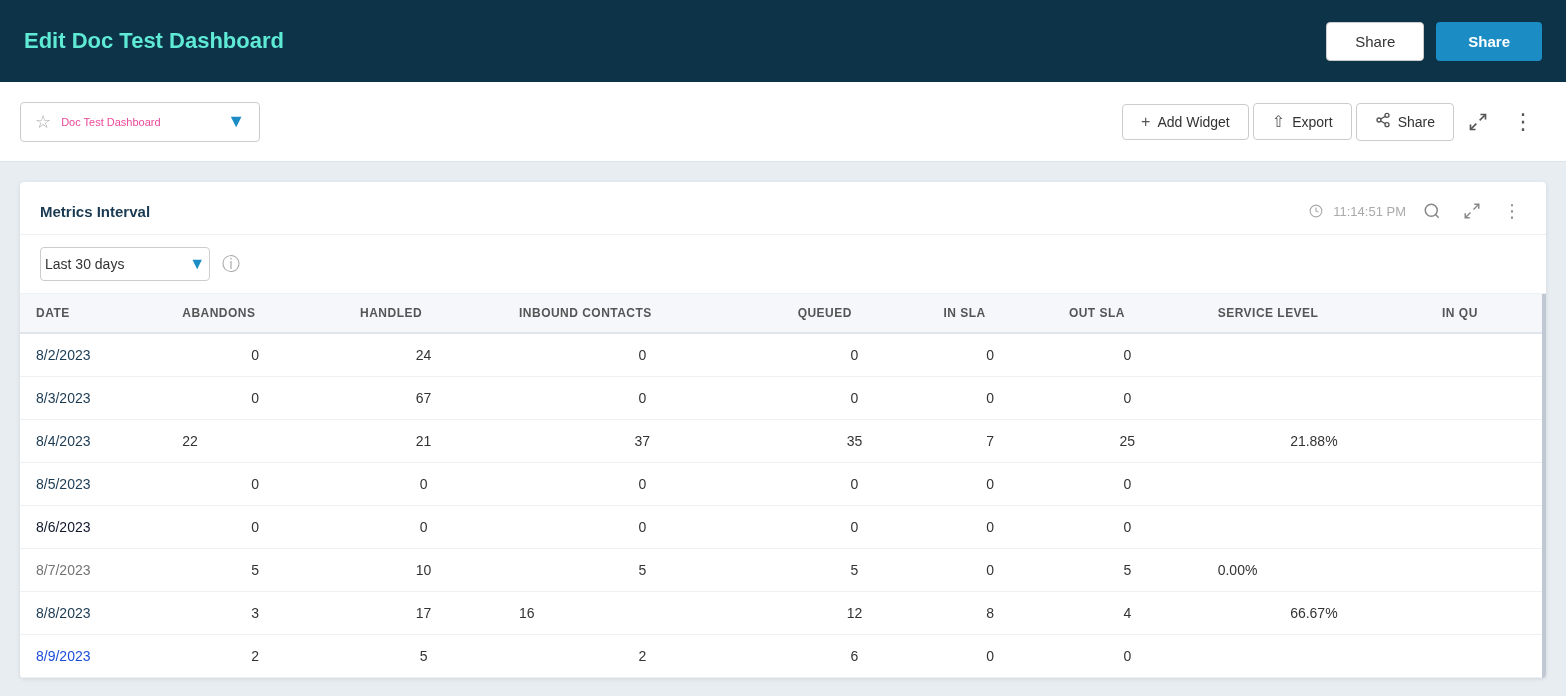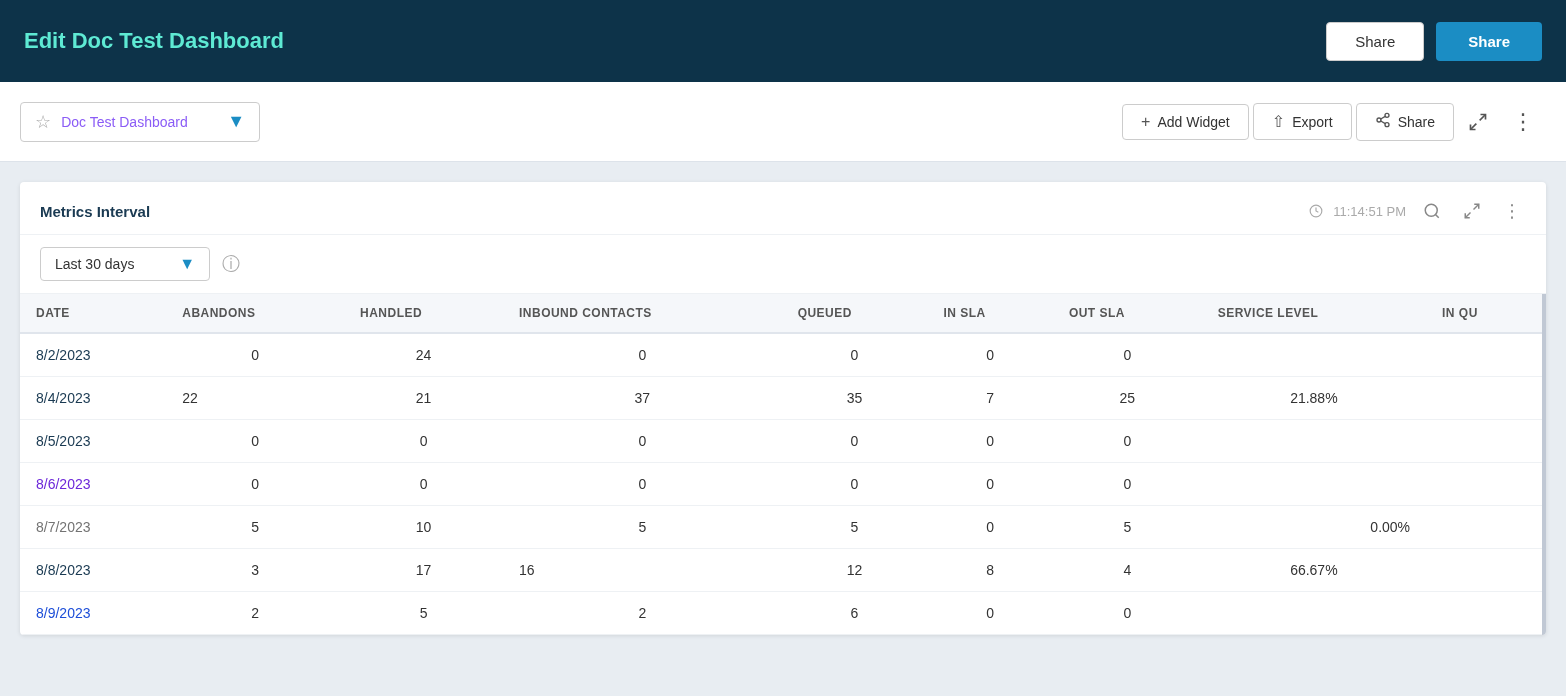--- a/index.html
+++ b/index.html
@@ -75,22 +75,22 @@
       cursor: pointer;
       min-width: 240px;
     }
 
     .star-icon {
       color: #aaa;
       font-size: 18px;
     }
 
     .dashboard-name {
-      font-size: 14px;
-      color: #8b5cf6;
+      font-size: 11px;
+      color: #ec4899;
       font-weight: 500;
     }
 
     .chevron-icon {
       color: #1b8dc4;
       font-size: 18px;
       margin-left: auto;
     }
 
     .toolbar-actions {
@@ -188,21 +188,21 @@
       padding: 12px 20px;
       gap: 12px;
       border-bottom: 1px solid #eef1f4;
     }
 
     .filter-select {
       display: flex;
       align-items: center;
       border: 1.5px solid #ccc;
       border-radius: 4px;
-      padding: 7px 14px;
+      padding: 7px 4px;
       gap: 8px;
       cursor: pointer;
       min-width: 170px;
     }
 
     .filter-select-text {
       font-size: 14px;
       color: #333;
     }
 
@@ -381,20 +381,31 @@
               <td style="text-align: center;">0</td>
               <td style="text-align: center;">24</td>
               <td style="text-align: center;">0</td>
               <td style="text-align: center;">0</td>
               <td style="text-align: center;">0</td>
               <td style="text-align: center;">0</td>
               <td style="text-align: center;"></td>
               <td style="text-align: center; border-right: 4px solid rgb(192, 200, 212);"></td>
             </tr>
             <tr>
+              <td style="color: rgb(26, 58, 82); font-weight: 500;">8/3/2023</td>
+              <td style="text-align: center;">0</td>
+              <td style="text-align: center;">67</td>
+              <td style="text-align: center;">0</td>
+              <td style="text-align: center;">0</td>
+              <td style="text-align: center;">0</td>
+              <td style="text-align: center;">0</td>
+              <td style="text-align: center;"></td>
+              <td style="text-align: center; border-right: 4px solid rgb(192, 200, 212);"></td>
+            </tr>
+            <tr>
               <td style="color: rgb(26, 58, 82); font-weight: 500;">8/4/2023</td>
               <td style="">22</td>
               <td style="text-align: center;">21</td>
               <td style="text-align: center;">37</td>
               <td style="text-align: center;">35</td>
               <td style="text-align: center;">7</td>
               <td style="text-align: center;">25</td>
               <td style="text-align: center;">21.88%</td>
               <td style="text-align: center; border-right: 4px solid rgb(192, 200, 212);"></td>
             </tr>
@@ -403,39 +414,39 @@
               <td style="text-align: center;">0</td>
               <td style="text-align: center;">0</td>
               <td style="text-align: center;">0</td>
               <td style="text-align: center;">0</td>
               <td style="text-align: center;">0</td>
               <td style="text-align: center;">0</td>
               <td style="text-align: center;"></td>
               <td style="text-align: center; border-right: 4px solid rgb(192, 200, 212);"></td>
             </tr>
             <tr>
-              <td style="color: #6d28d9; font-weight: 500;">8/6/2023</td>
+              <td style="color: #0f172a; font-weight: 500;">8/6/2023</td>
               <td style="text-align: center;">0</td>
               <td style="text-align: center;">0</td>
               <td style="text-align: center;">0</td>
               <td style="text-align: center;">0</td>
               <td style="text-align: center;">0</td>
               <td style="text-align: center;">0</td>
               <td style="text-align: center;"></td>
               <td style="text-align: center; border-right: 4px solid rgb(192, 200, 212);"></td>
             </tr>
             <tr>
               <td style="color: #737373; font-weight: 500;">8/7/2023</td>
               <td style="text-align: center;">5</td>
               <td style="text-align: center;">10</td>
               <td style="text-align: center;">5</td>
               <td style="text-align: center;">5</td>
               <td style="text-align: center;">0</td>
               <td style="text-align: center;">5</td>
-              <td style="text-align: right; margin-top: 32px;">0.00%</td>
+              <td style="text-align: left; margin-top: 32px;">0.00%</td>
               <td style="text-align: center; border-right: 4px solid rgb(192, 200, 212);"></td>
             </tr>
             <tr>
               <td style="color: rgb(26, 58, 82); font-weight: 500;">8/8/2023</td>
               <td style="text-align: center;">3</td>
               <td style="text-align: center;">17</td>
               <td style="text-align: left;">16</td>
               <td style="text-align: center;">12</td>
               <td style="text-align: center;">8</td>
               <td style="text-align: center;">4</td>

